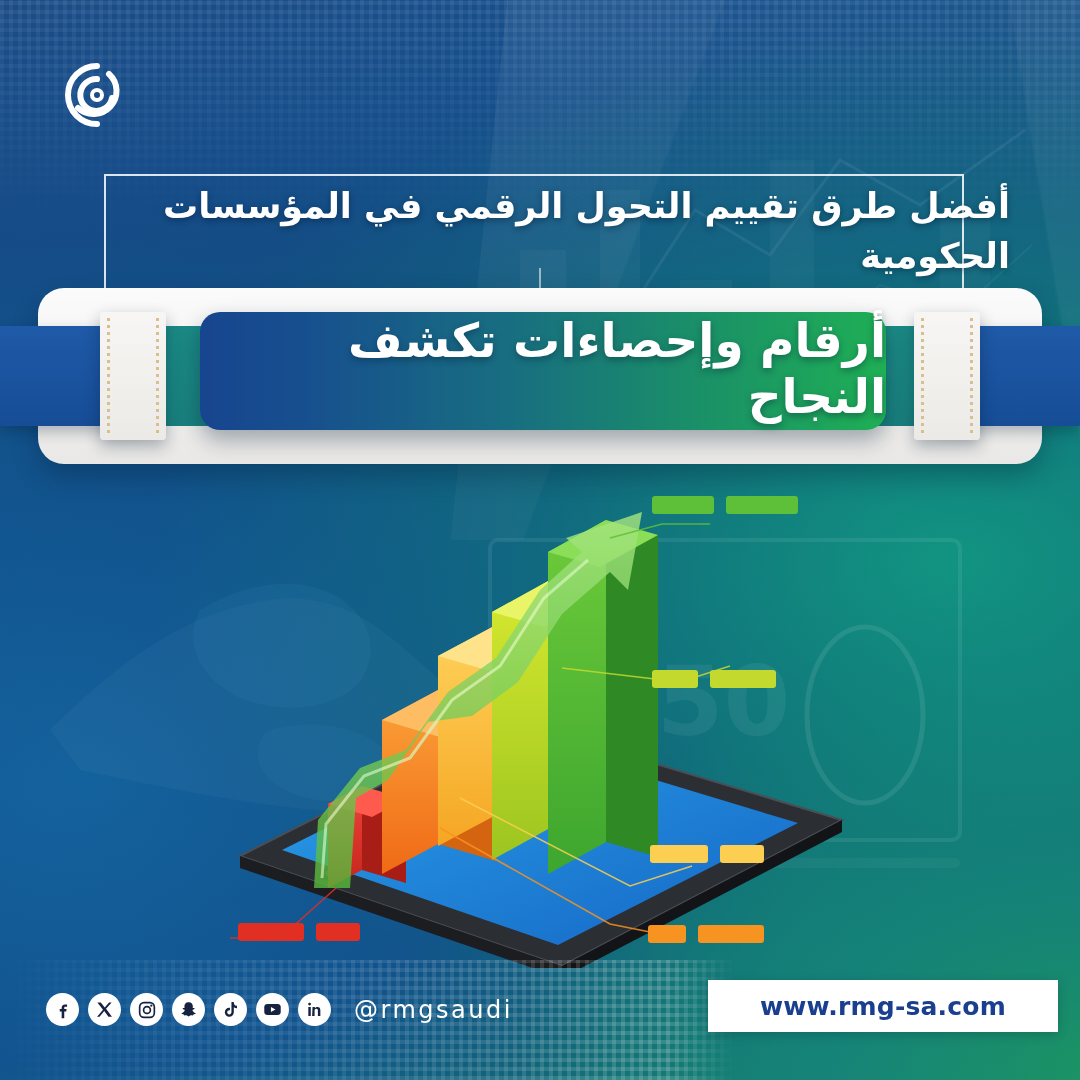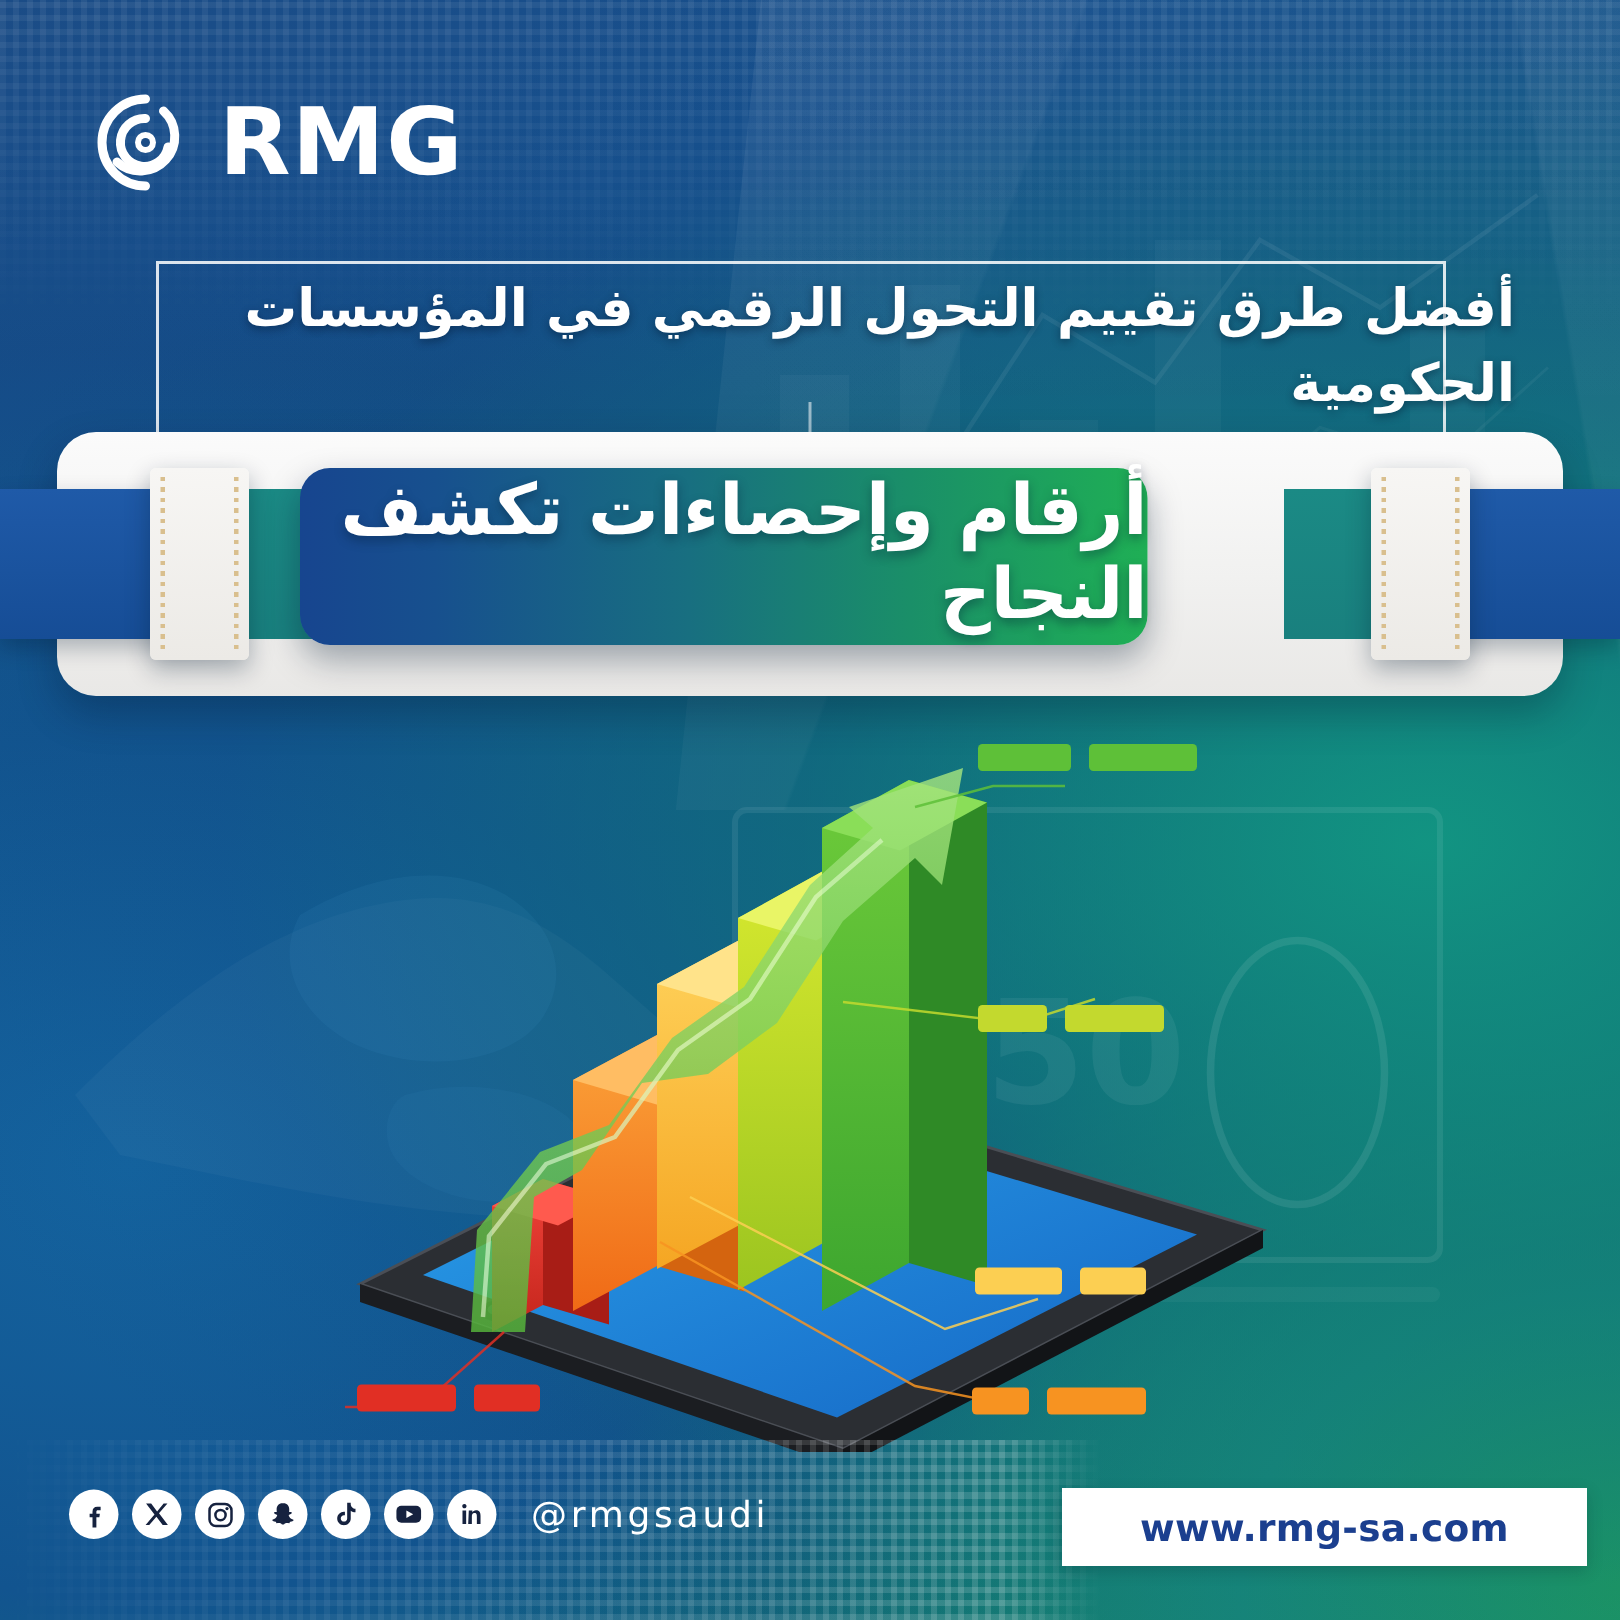--- a/index.html
+++ b/index.html
@@ -109,21 +109,21 @@
   .ticket::before,.ticket::after{
     content:"";position:absolute;top:6px;bottom:6px;width:3px;
     background-image:repeating-linear-gradient(180deg,#d9bf8e 0 3px, rgba(0,0,0,0) 3px 7px);
   }
   .ticket::before{left:7px;}
   .ticket::after{right:7px;}
   .ticket-left{left:100px;}
   .ticket-right{right:100px;}
 
   .green-banner{
-    position:absolute;left:200px;top:312px;width:565px;height:118px;
+    position:absolute;left:200px;top:312px;width:686px;height:118px;
     background:linear-gradient(90deg,#17458f 0%,#17508e 16%,#186f80 46%,#1a8f68 72%,#1faf55 100%);
     border-radius:20px;
     box-shadow:0 10px 22px rgba(2,24,48,.34);
     display:flex;align-items:center;justify-content:center;
     direction:rtl;
   }
   .green-banner-text{
     color:#ffffff;font-size:47px;font-weight:700;letter-spacing:.3px;line-height:1.2;
     text-shadow:0 3px 7px rgba(0,25,50,.38);
     padding-bottom:4px;
@@ -160,21 +160,21 @@
     position:absolute;left:46px;bottom:54px;display:flex;align-items:center;gap:9px;
   }
   .soc{
     width:33px;height:33px;border-radius:50%;background:#ffffff;
     display:flex;align-items:center;justify-content:center;flex:0 0 auto;
   }
   .handle{
     margin-left:14px;color:#ffffff;font-size:24px;letter-spacing:2.5px;font-weight:400;
   }
   .url-box{
-    position:absolute;right:22px;bottom:36px;width:350px;height:52px;
+    position:absolute;right:22px;bottom:48px;width:350px;height:52px;
     background:#ffffff;display:flex;align-items:center;justify-content:center;
     box-shadow:0 3px 10px rgba(0,30,40,.22);
   }
   .url-text{color:#1b3f8f;font-size:25px;font-weight:700;letter-spacing:.2px;}
 </style>
 </head>
 <body>
 
 <div class="canvas">
 
@@ -211,21 +211,20 @@
   </svg>
 
   <div class="logo">
     <svg class="logo-mark" viewBox="0 0 66 66">
       <path d="M33 4 A29 29 0 1 0 33 62" fill="none" stroke="#ffffff" stroke-width="6" stroke-linecap="round"></path>
       <path d="M45 12 A23 23 0 1 1 14 46" fill="none" stroke="#ffffff" stroke-width="6" stroke-linecap="round"></path>
       <path d="M33 17 A16 16 0 1 0 48 36" fill="none" stroke="#ffffff" stroke-width="6" stroke-linecap="round"></path>
       <circle cx="33" cy="33" r="7" fill="#ffffff"></circle>
       <circle cx="33" cy="33" r="3" fill="#1b4c86"></circle>
     </svg>
-    <div class="logo-text">RMG</div>
   </div>
 
   <div class="headline-frame"></div>
   <div class="headline-text">أفضل طرق تقييم التحول الرقمي في المؤسسات الحكومية</div>
 
   <div class="plaque-stem"></div>
   <div class="plaque"></div>
   <div class="tab-left"></div>
   <div class="tab-right"></div>
   <div class="strap-left"></div>

